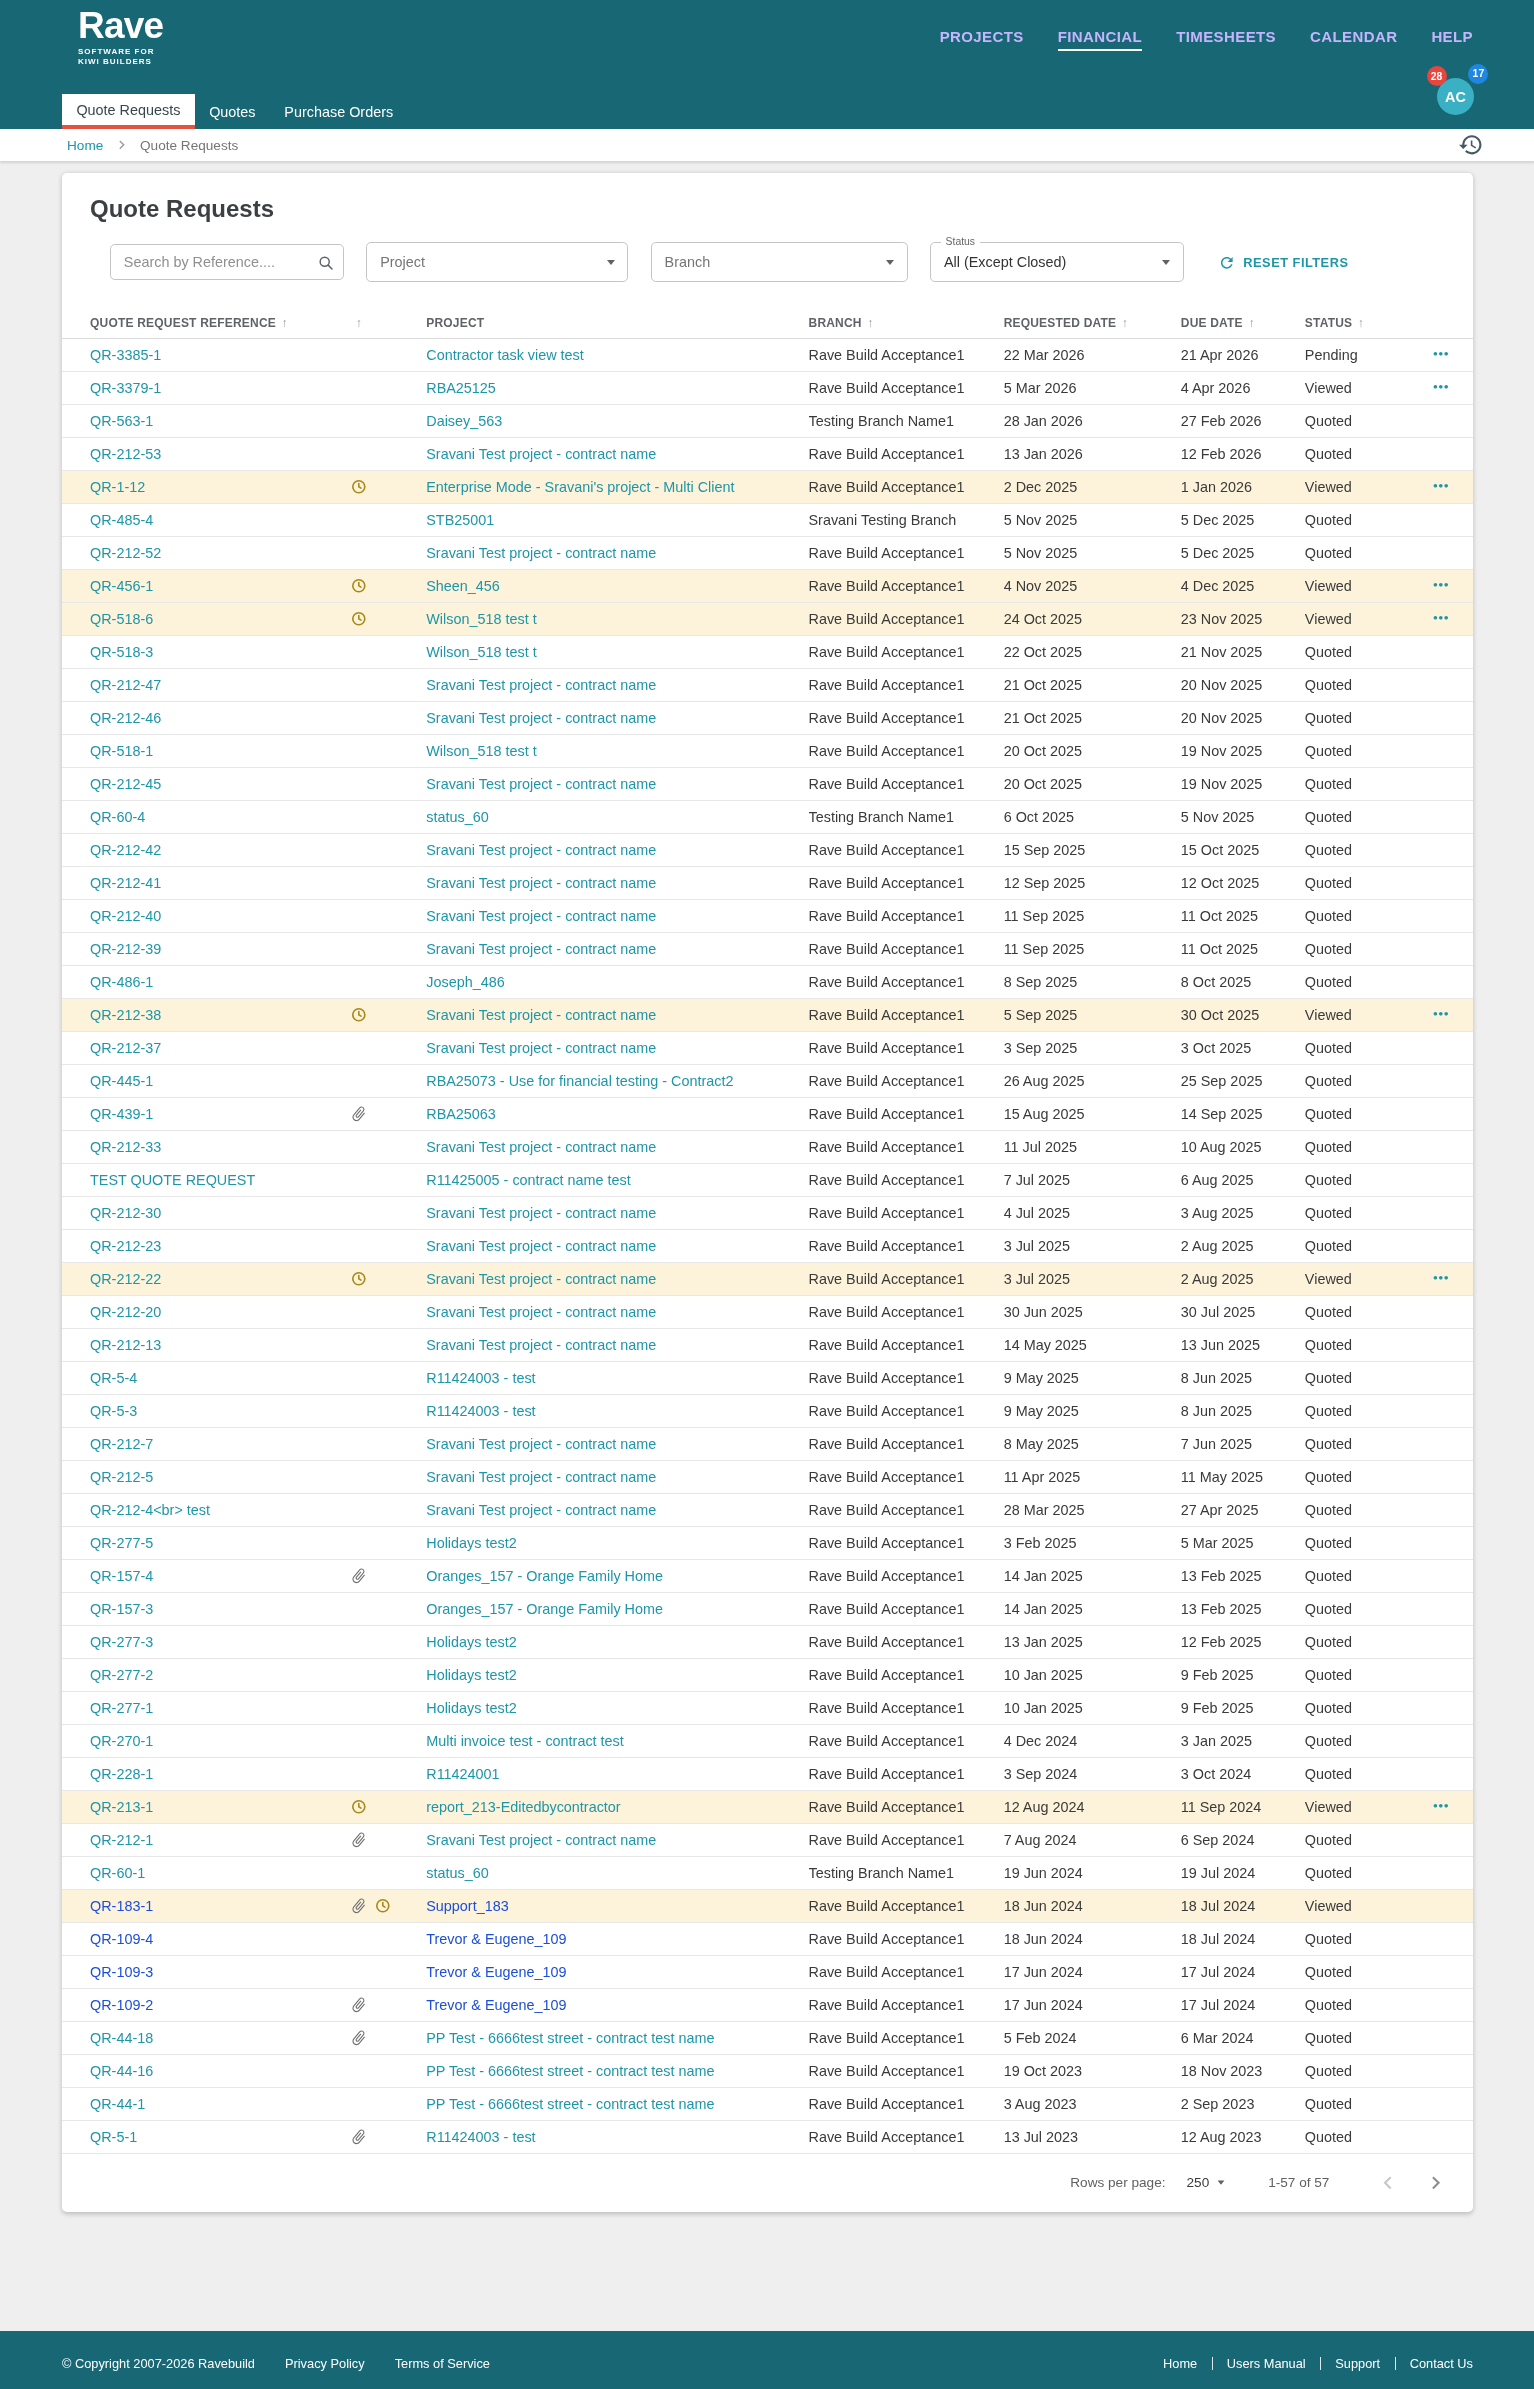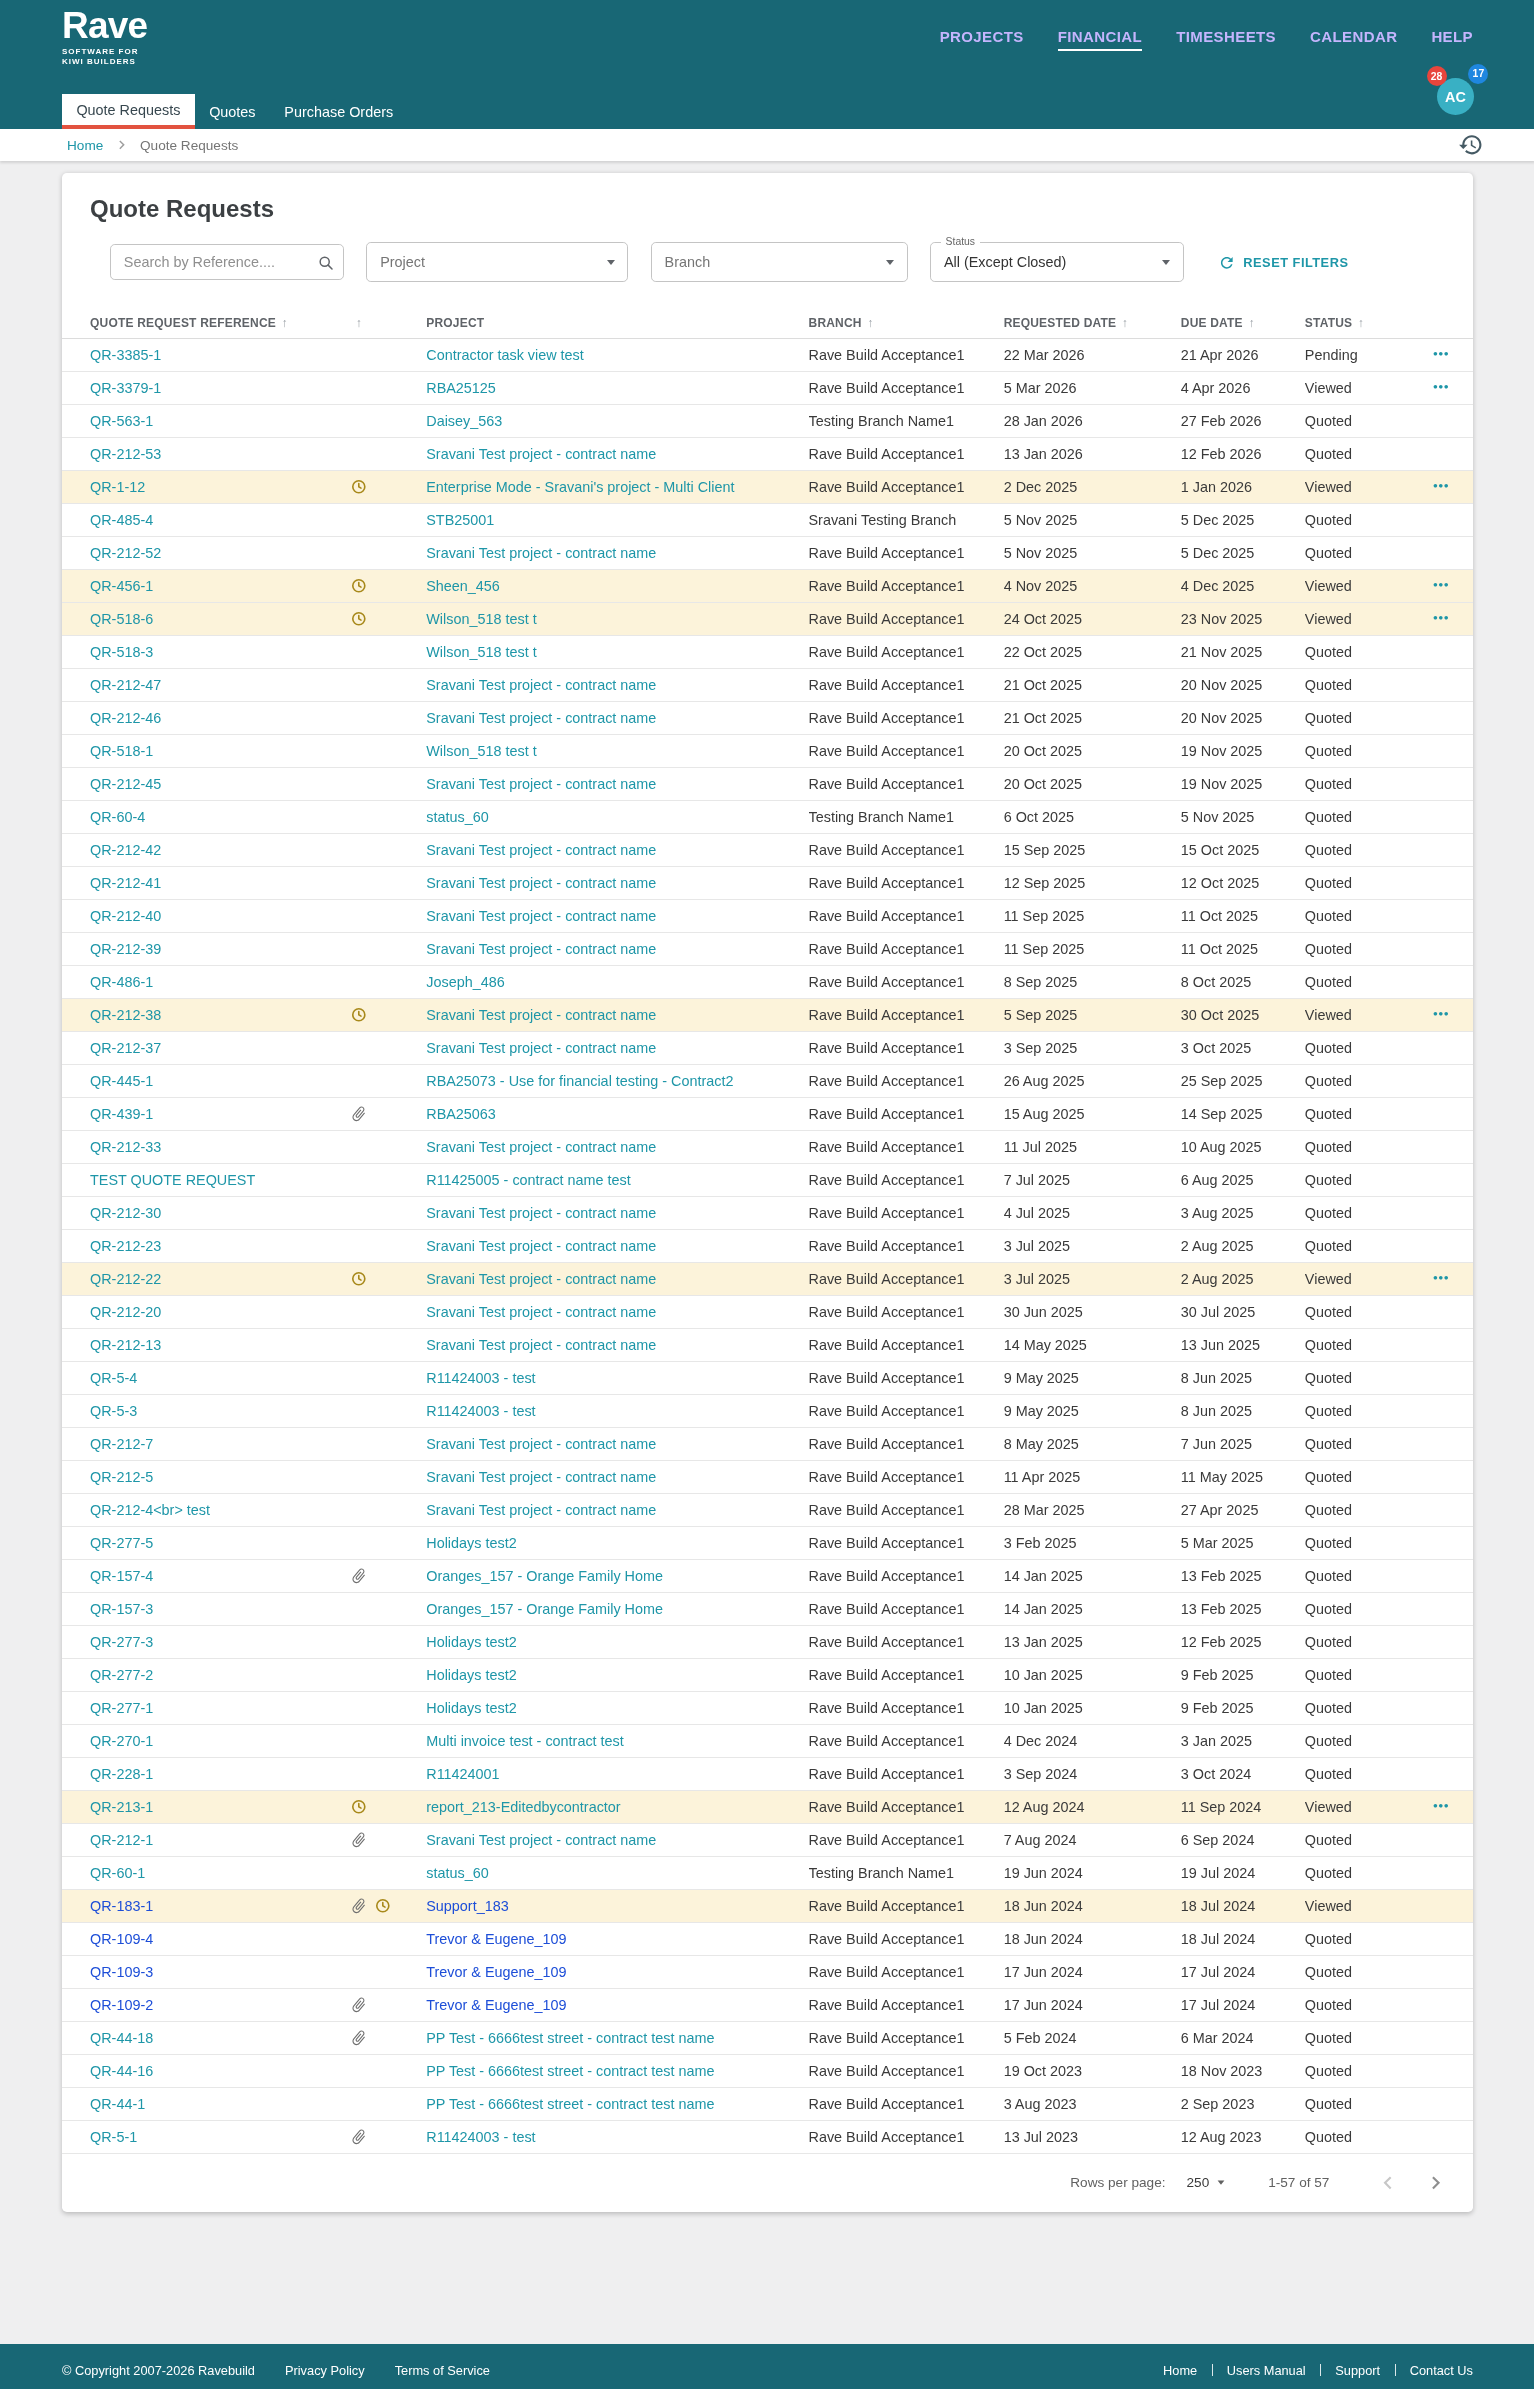--- a/index.html
+++ b/index.html
@@ -15,21 +15,21 @@
   *{margin:0;padding:0;box-sizing:border-box;}
   html,body{background:#efeff0;}
   body{
     width:1535px;min-height:2389px;
     font-family:"Liberation Sans",sans-serif;
     display:flex;flex-direction:column;
     position:relative;
   }
   
   .appbar{background:var(--c-header);position:relative;height:129px;flex:0 0 auto;}
-  .appbar-top{height:74px;display:flex;justify-content:space-between;align-items:center;padding:0 62px 0 62px;}
+  .appbar-top{height:74px;display:flex;justify-content:space-between;align-items:center;padding:0 62px 0 62px;margin-left:16px;}
   .logo-title{color:#fff;font-size:37px;font-weight:700;letter-spacing:-0.8px;line-height:1;}
   .logo-sub{color:#fff;font-size:8px;font-weight:700;letter-spacing:1px;line-height:1.25;margin-top:2.4px;}
   .nav{display:flex;gap:34px;align-items:center;}
   .nav-item{color:#c4b5fd;font-size:15px;font-weight:700;letter-spacing:0.4px;padding:4.8px 0;cursor:pointer;border-bottom:2.4px solid transparent;text-align:center;}
   .nav-item.active{border-bottom:2.4px solid #fff;}
   .appbar-bottom{height:55px;display:flex;align-items:flex-end;padding-left:62px;}
   .tabs{display:flex;height:35px;}
   .tab{padding:0 14.4px;display:flex;align-items:center;color:#fff;font-size:14.4px;cursor:pointer;}
   .tab.active{background:#fff;color:#37474f;font-weight:500;border-bottom:4px solid var(--c-tab-underline);}
   .avatar-wrap{position:absolute;top:78px;right:61px;width:37px;height:37px;}
@@ -86,21 +86,21 @@
   .pagination{display:flex;align-items:center;justify-content:flex-end;padding:16px 24px 16px 0;gap:0;}
   .pg-label{font-size:13.6px;color:#616161;}
   .pg-select{display:flex;align-items:center;gap:8px;margin:0 43px 0 21px;font-size:13.6px;color:#3a3a3a;cursor:pointer;}
   .pg-select .caret-down{border-top-color:#616161;transform:scale(.85);}
   .pg-range{font-size:13.6px;color:#616161;margin-right:46px;}
   .pg-btn{background:none;border:none;padding:0;cursor:pointer;display:inline-flex;}
   .pg-btn.prev{color:#c7c7c7;margin-right:22.4px;}
   .pg-btn.next{color:#8f8f8f;}
   .pg-btn svg{width:25.6px;height:25.6px;}
   
-  .footer{height:45px;background:var(--c-header);display:flex;align-items:center;justify-content:space-between;padding:7px 62px 0 62px;flex:0 0 auto;}
+  .footer{height:58px;background:var(--c-header);display:flex;align-items:center;justify-content:space-between;padding:7px 62px 0 62px;flex:0 0 auto;}
   .f-left,.f-right{display:flex;align-items:center;}
   .f-copy{color:#fff;font-size:12.8px;margin-right:30px;}
   .f-left .f-link{margin-right:30px;}
   .f-link{color:#fff;font-size:12.8px;cursor:pointer;white-space:nowrap;}
   .f-sep{width:0.8px;height:12.8px;background:rgba(255,255,255,.85);margin:0 14.4px;}
 </style>
 </head>
 <body>
 
 <header class="appbar">

